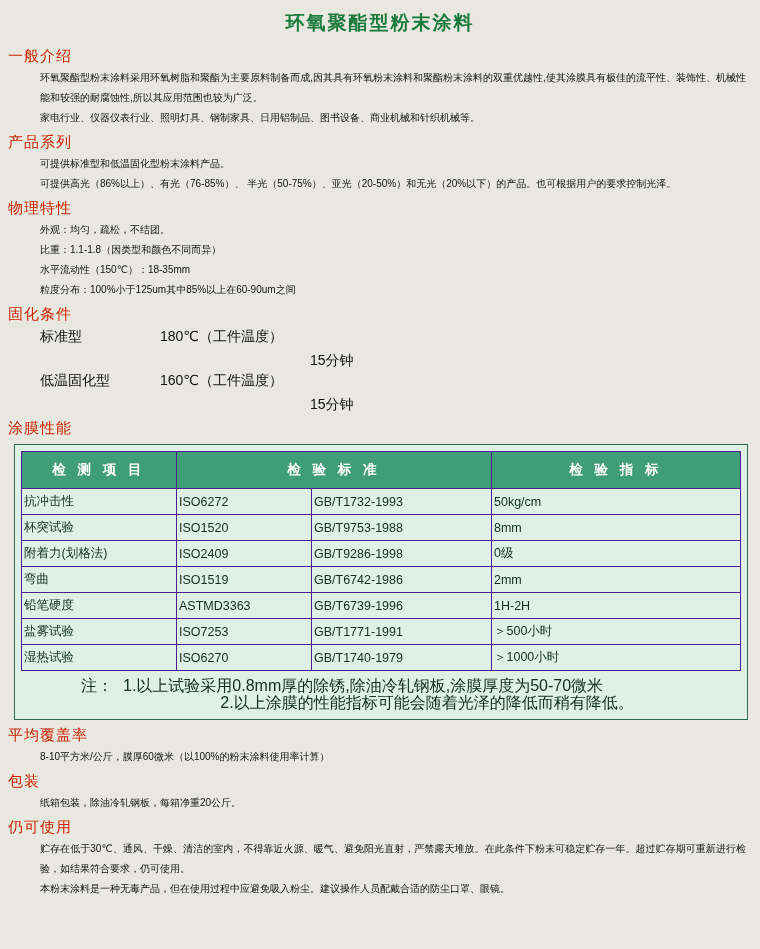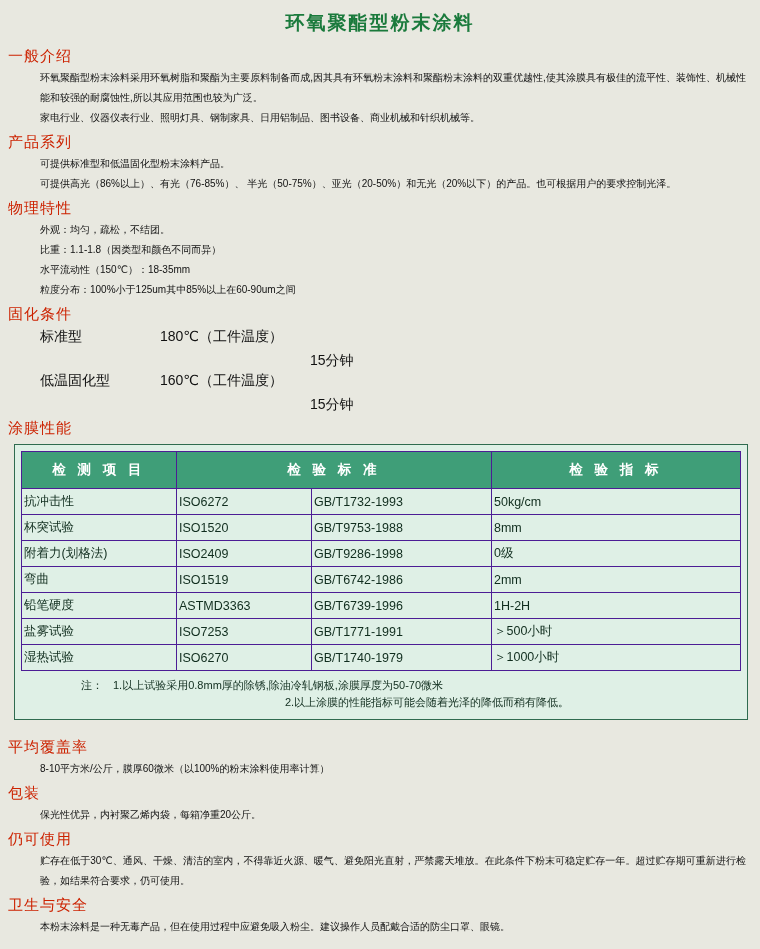--- a/index.html
+++ b/index.html
@@ -74,30 +74,30 @@
     color:#ffffff;
     font-weight:bold;
     font-size:13.5px;
     letter-spacing:4px;
     padding:9px 2px;
   }
   table.spec td.col1{width:150px;}
   table.spec td.col2{width:130px;}
   table.spec td.col3{width:175px;}
   .note{
-    font-size:11px;
+    font-size:16px;
     line-height:17px;
     color:#102d1e;
     margin:6px 0 2px 0;
     padding-left:30px;
   }
   .note .lbl{margin-right:10px;}
   .note-line{padding-left:62px;text-indent:-32px;}
   .bottom{
-    margin-top:18px;
+    margin-top:6px;
   }
 </style>
 </head>
 <body>
 
 <div class="page">
 
   <div class="title">环氧聚酯型粉末涂料</div>
 
   <div class="sec-head">一般介绍</div>
@@ -192,23 +192,22 @@
         <span>2.以上涂膜的性能指标可能会随着光泽的降低而稍有降低。</span>
       </div>
     </div>
   </div>
 
   <div class="bottom">
     <div class="sec-head">平均覆盖率</div>
     <div class="body-text">8-10平方米/公斤，膜厚60微米（以100%的粉末涂料使用率计算）</div>
 
     <div class="sec-head">包装</div>
-    <div class="body-text">保光性优异，内衬聚乙烯内袋，每箱净重20公斤。</div>
+    <div class="body-text">纸箱包装，除油冷轧钢板，每箱净重20公斤。</div>
 
     <div class="sec-head">仍可使用</div>
     <div class="body-text">贮存在低于30℃、通风、干燥、清洁的室内，不得靠近火源、暖气、避免阳光直射，严禁露天堆放。在此条件下粉末可稳定贮存一年。超过贮存期可重新进行检验，如结果符合要求，仍可使用。</div>
 
-    <div class="sec-head">卫生与安全</div>
     <div class="body-text">本粉末涂料是一种无毒产品，但在使用过程中应避免吸入粉尘。建议操作人员配戴合适的防尘口罩、眼镜。</div>
 
   </div>
 
 </div>
 
 </body></html>

